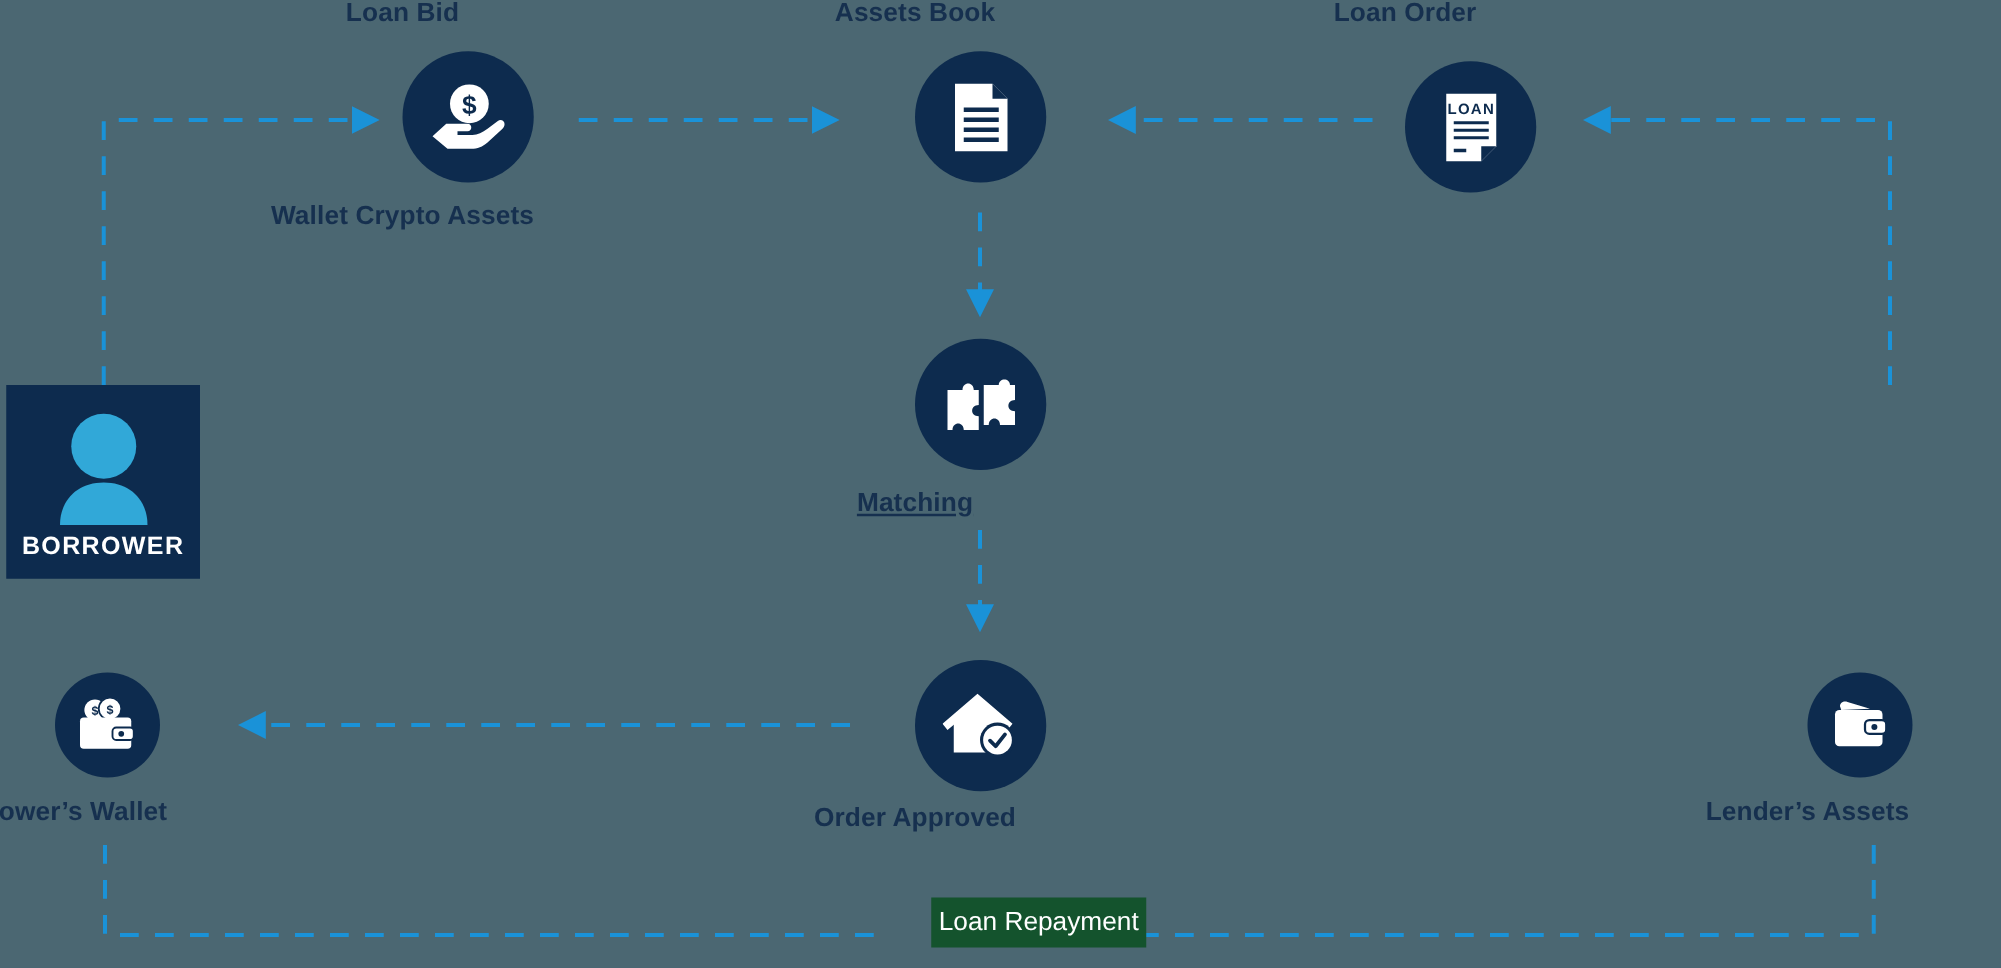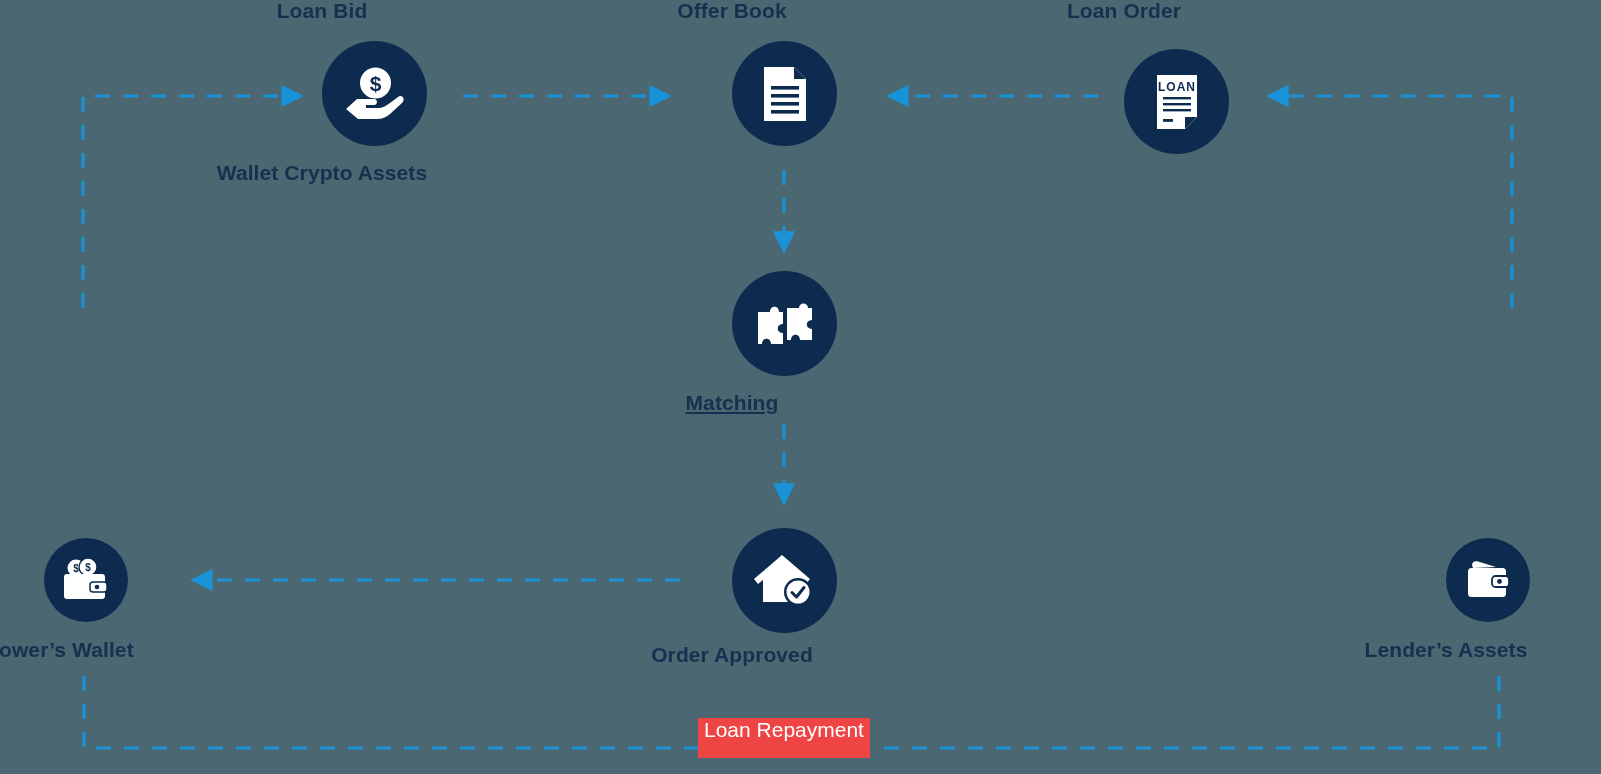--- a/index.html
+++ b/index.html
@@ -46,25 +46,26 @@
     color:#ffffff;
     font-size:20px;
     font-weight:bold;
     letter-spacing:1.1px;
   }
   .actor .pic { position:absolute; top:22px; left:50%; transform:translateX(-50%); }
 
   
   .tag {
     position:absolute;
-    background:#ef4444;
+    background:#14532d;
     color:#fff;
     font-size:21px;
-    display:flex; justify-content:center;
+    display:flex; align-items:center; justify-content:center;
     white-space:nowrap;
+    margin-left:47px;
   }
 </style>
 </head>
 <body>
 
 <div id="stage">
 
   <svg class="lines" viewBox="0 0 1601 774">
     <defs>
       <marker id="ar-r" markerWidth="7" markerHeight="7" refX="0.2" refY="3.5" orient="auto">
@@ -109,21 +110,21 @@
           <path d="M2,44 L13,34 L30,34 C34,34 34,40 30,40 L22,40 L22,43 L34,43
                    C38,43 42,41 46,38 L54,32 C58,29 62,34 58,38 L46,49
                    C42,52.5 38,54 33,54 L14,54 Z" fill="#fff"></path>
         </svg>
       </span>
     </div>
     <div class="cap cap-bot" style="left:50%; top:120px; transform:translateX(-50%);">Wallet Crypto Assets</div>
   </div>
 
   <div class="node" style="left:732px; top:41px;">
-    <div class="cap cap-top" style="left:50%; top:-42px; transform:translateX(-50%);">Offer Book</div>
+    <div class="cap cap-top" style="left:50%; top:-42px; transform:translateX(-50%);">Assets Book</div>
     <div class="circle" style="left:0; top:0; width:105px; height:105px;">
       <span>
         <svg width="46" height="58" viewBox="0 0 46 58">
           <path d="M2,2 L32,2 L44,14 L44,56 L2,56 Z" fill="#fff"></path>
           <path d="M32,2 L44,14 L32,14 Z" fill="#0d2b4e"></path>
           <g fill="#0d2b4e">
             <rect x="9" y="21" width="28" height="3.6"></rect>
             <rect x="9" y="29" width="28" height="3.6"></rect>
             <rect x="9" y="37" width="28" height="3.6"></rect>
             <rect x="9" y="45" width="28" height="3.6"></rect>
@@ -145,20 +146,29 @@
             <rect x="8" y="24" width="28" height="2.4"></rect>
             <rect x="8" y="30" width="28" height="2.4"></rect>
             <rect x="8" y="36" width="28" height="2.4"></rect>
             <rect x="8" y="46" width="10" height="2.8"></rect>
           </g>
         </svg>
       </span>
     </div>
   </div>
 
+  <div class="actor" style="left:5px; top:308px; width:155px; height:155px;">
+    <span class="pic">
+      <svg width="78" height="90" viewBox="0 0 78 90">
+        <circle cx="39" cy="27" r="26" fill="#31a8d8"></circle>
+        <path d="M39,56 C60,56 74,70 74,90 L4,90 C4,70 18,56 39,56 Z" fill="#31a8d8"></path>
+      </svg>
+    </span>
+    <span class="pname">BORROWER</span>
+  </div>
 
   <div class="node" style="left:732px; top:271px;">
     <div class="circle" style="left:0; top:0; width:105px; height:105px;">
       <span>
         <svg width="62" height="48" viewBox="0 0 62 48">
           <path d="M4,12 L16,12 C16,5 25,5 25,12 L29,12 L29,24
                    C22,24 22,33 29,33 L29,44 L17,44 C17,37 8,37 8,44 L4,44 Z" fill="#fff"></path>
           <path d="M33,4 L45,4 C45,-2 54,-2 54,4 L58,4 L58,16
                    C51,16 51,25 58,25 L58,36 L46,36 C46,29 37,29 37,36 L33,36 Z" fill="#fff" transform="translate(0,4)"></path>
         </svg>

